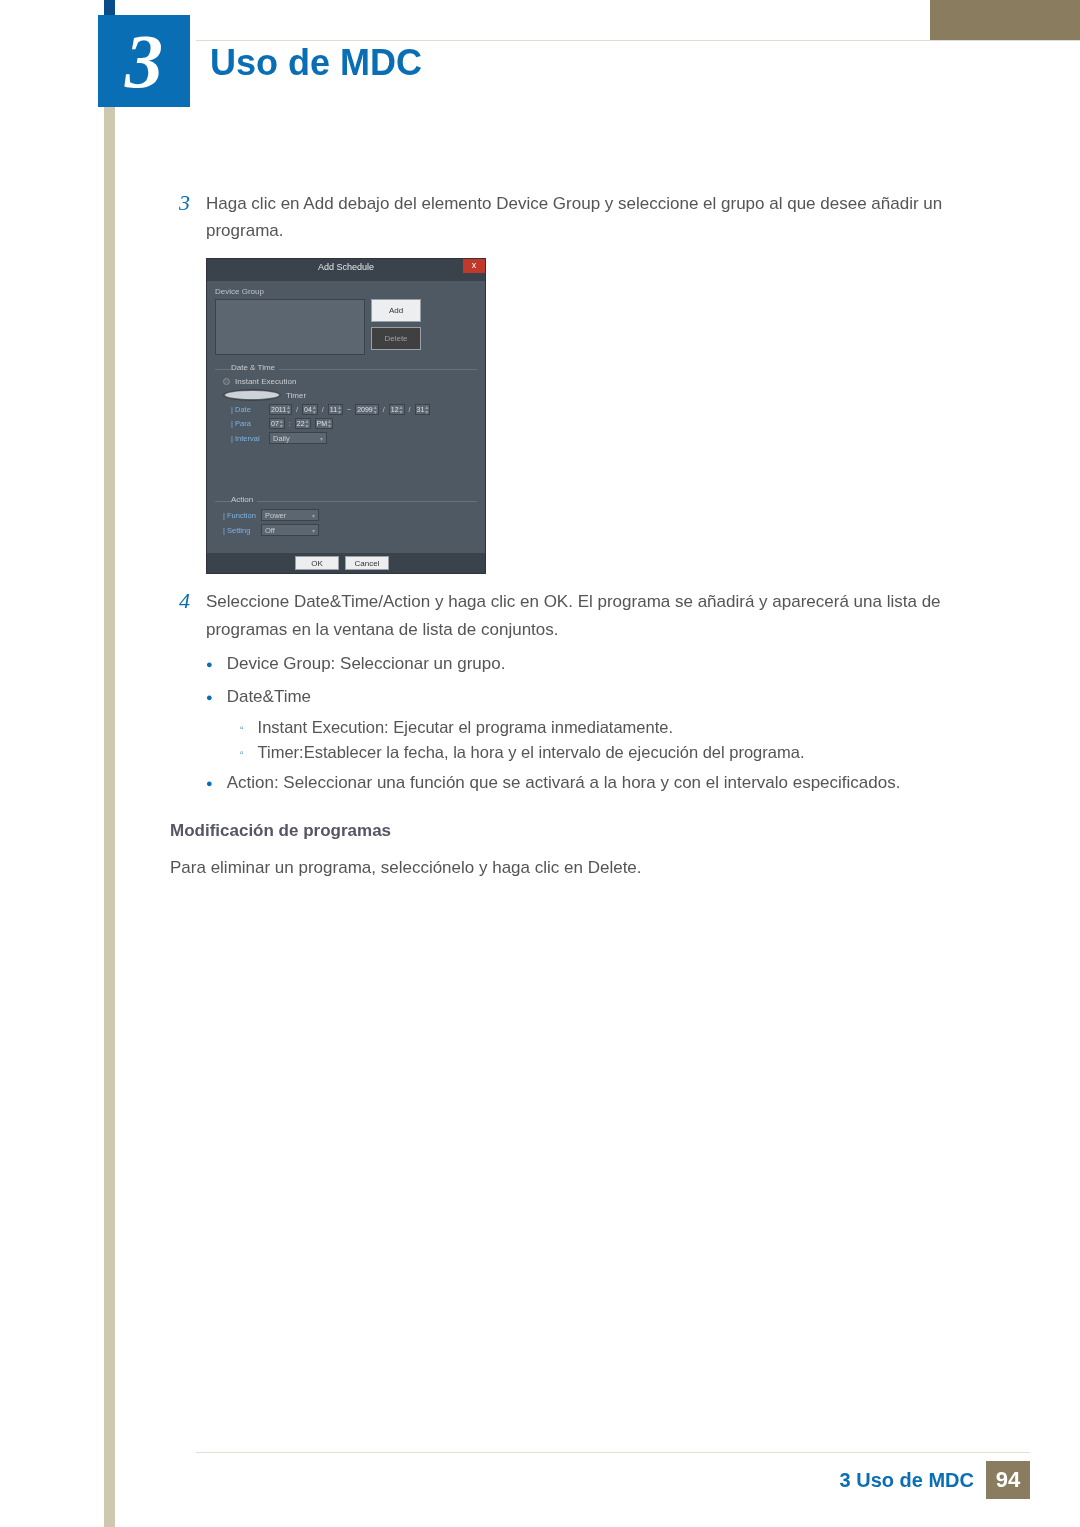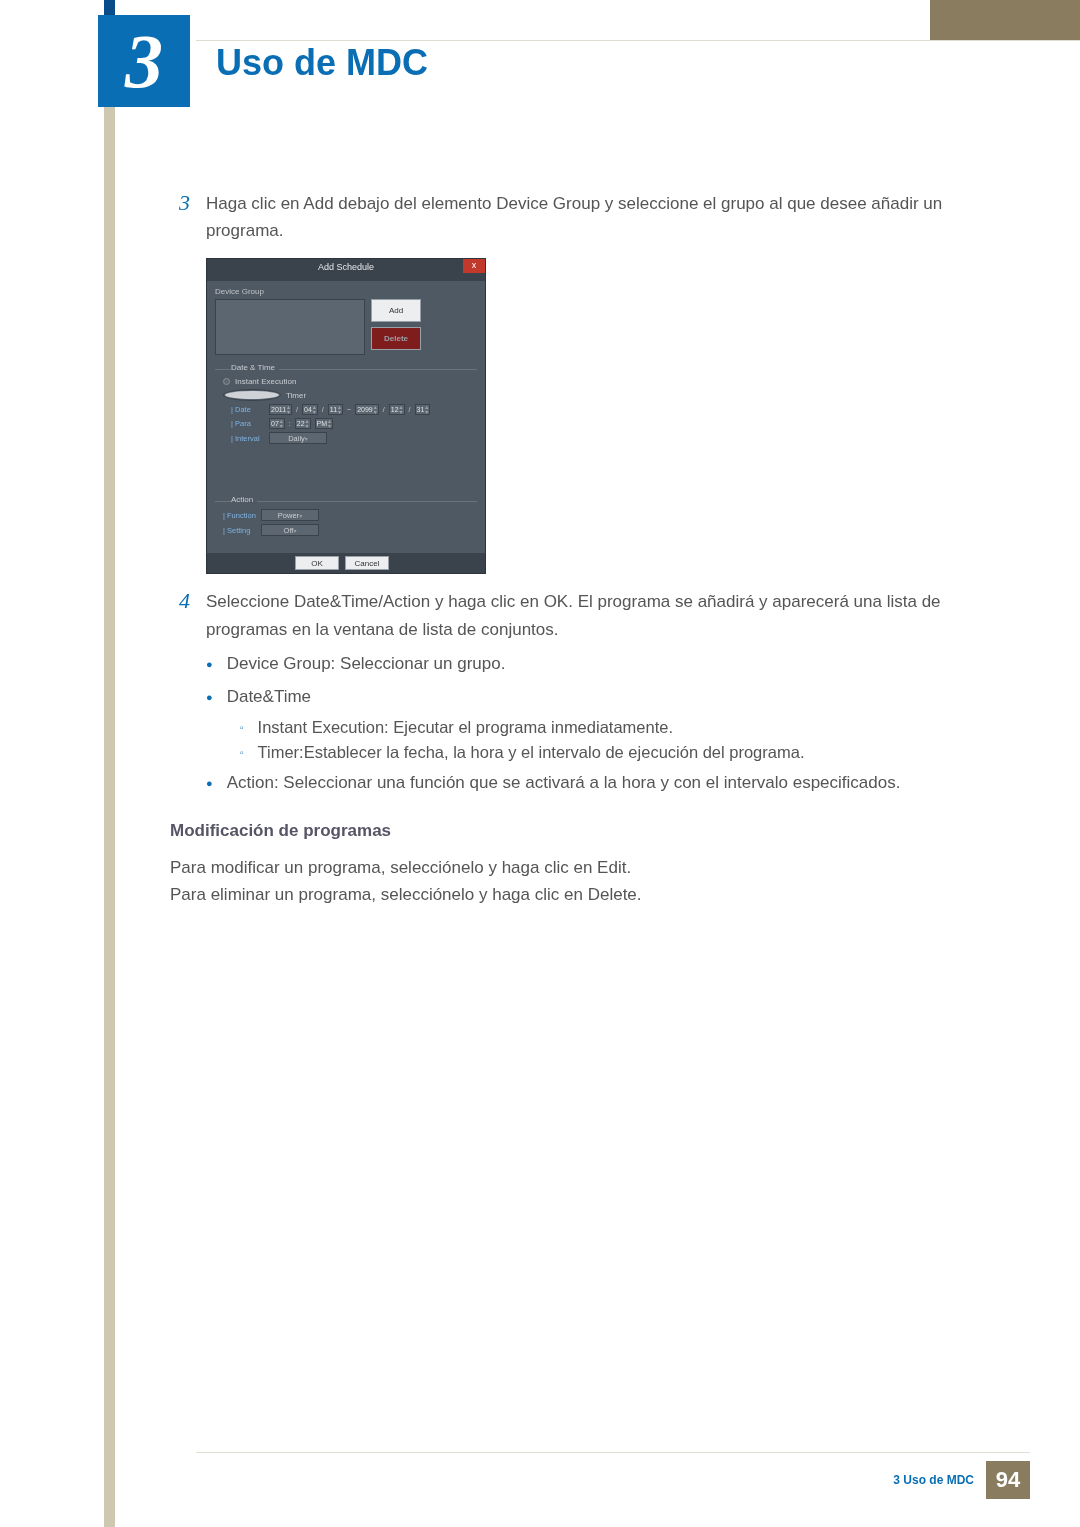--- a/index.html
+++ b/index.html
@@ -3,60 +3,60 @@
 <meta charset="utf-8">
 <style>
   * { box-sizing: border-box; margin: 0; padding: 0; }
   body { width: 1080px; height: 1527px; font-family: Arial, Helvetica, sans-serif; background: #fff; color: #333; position: relative; }
   .top-right-olive { position: absolute; top: 0; right: 0; width: 150px; height: 40px; background: #8a7d5f; }
   .top-border-line { position: absolute; top: 40px; left: 196px; right: 0; height: 1px; background: #e0dcd0; }
   .left-rail { position: absolute; top: 0; bottom: 0; left: 0; width: 115px; }
   .left-rail-top { position: absolute; top: 0; left: 104px; width: 11px; height: 100px; background: #0a4c8a; }
   .left-rail-bar { position: absolute; top: 100px; bottom: 0; left: 104px; width: 11px; background: #cfc8b0; }
   .chapter-badge { position: absolute; top: 15px; left: 98px; width: 92px; height: 92px; background: #0a6eb4; color: #fff; display: flex; align-items: center; justify-content: center; font-size: 76px; font-style: italic; font-weight: bold; font-family: Georgia, serif; }
-  .chapter-title { position: absolute; top: 42px; left: 216px; font-size: 36px; color: #0a6eb4; font-weight: bold; font-family: Arial, sans-serif; }
+  .chapter-title { position: absolute; top: 42px; left: 210px; font-size: 36px; color: #0a6eb4; font-weight: bold; font-family: Arial, sans-serif; }
   .content { position: absolute; top: 190px; left: 170px; right: 70px; }
   .step { display: flex; gap: 16px; margin-bottom: 8px; }
   .step-num { font-style: italic; font-family: Georgia, serif; font-size: 22px; color: #0a6eb4; width: 20px; flex: none; text-align: right; }
   .step-body { font-size: 17px; line-height: 1.6; color: #555; }
   .screenshot { margin: 14px 0 14px 36px; width: 280px; }
   .dlg { width: 280px; background: #4f5964; border: 1px solid #2e343c; font-family: Tahoma, Arial, sans-serif; color: #c9ccd0; }
   .dlg-title { position: relative; height: 22px; background: #3a424c; font-size: 9px; text-align: center; line-height: 16px; color: #e6e8ea; }
   .dlg-close { position: absolute; right: 0; top: 0; width: 22px; height: 14px; background: #c0392b; color: #fff; font-size: 9px; line-height: 13px; text-align: center; }
   .dlg-body { padding: 6px 8px 8px; }
   .grp-label { font-size: 8px; color: #bfc3c8; margin-bottom: 3px; }
   .grp-row { display: flex; gap: 6px; }
   .listbox { width: 150px; height: 56px; background: #5c6670; border: 1px solid #3a424c; }
   .side-btns { display: flex; flex-direction: column; gap: 5px; flex: none; }
   .dlg-btn { width: 50px; height: 23px; background: #eceef0; color: #333; font-size: 8px; display: flex; align-items: center; justify-content: center; border: 1px solid #9aa0a8; }
-  .dlg-btn.disabled { color: #9aa0a8; background: #7f1d1d; font-weight: bold; }
+  .dlg-btn.disabled { color: #9aa0a8; background: #404040; }
   .fieldset { border-top: 1px solid #6a727c; margin-top: 14px; padding-top: 4px; position: relative; }
   .fieldset-label { position: absolute; top: -7px; left: 16px; background: #4f5964; padding-right: 4px; font-size: 8px; color: #c9ccd0; }
   .radio-row { font-size: 8px; margin: 3px 0 3px 8px; display: flex; align-items: center; gap: 5px; }
   .radio-dot { width: 7px; height: 7px; border-radius: 50%; background: #5c6670; border: 1px solid #8a9098; display: inline-block; position: relative; }
   .radio-dot.sel::after { content: ""; position: absolute; inset: 1px; border-radius: 50%; background: #cfd2d6; }
   .timer-row { font-size: 7.5px; margin: 3px 0 3px 16px; display: flex; align-items: center; gap: 4px; color: #c9ccd0; }
   .timer-row .tl { color: #7fb3e0; width: 34px; }
   .spin { background: #5c6670; border: 1px solid #3a424c; padding: 0 1px; display: inline-flex; align-items: center; height: 11px; }
   .spin .v { font-size: 7px; color: #e0e2e4; }
   .spin .ar { font-size: 6px; line-height: 5px; margin-left: 1px; color: #9aa0a8; }
   .sep7 { font-size: 7px; }
-  .sel { background: #5c6670; border: 1px solid #3a424c; height: 12px; width: 58px; font-size: 7.5px; padding: 0 3px; display: flex; align-items: center; justify-content: center; }
+  .sel { background: #5c6670; border: 1px solid #3a424c; height: 12px; width: 58px; font-size: 7.5px; padding: 0 3px; display: flex; align-items: center; justify-content: space-between; }
   .sel .arr { font-size: 6px; color: #9aa0a8; }
   .footer-row { height: 20px; background: #3a424c; margin: 8px -8px -8px; display: flex; justify-content: center; align-items: center; gap: 6px; padding-right: 8px; }
   .footer-row .dlg-btn { width: 44px; height: 14px; }
   .bullets { margin-left: 36px; margin-top: 6px; }
   .b1 { display: flex; gap: 14px; margin: 8px 0; font-size: 17px; color: #555; line-height: 1.5; }
   .b1 .dot { color: #0a6eb4; font-size: 11px; margin-top: 5px; }
   .b2 { display: flex; gap: 14px; margin: 6px 0 6px 34px; font-size: 16.5px; color: #555; }
   .b2 .sq { color: #0a6eb4; font-size: 10px; margin-top: 4px; }
   .sect-head { font-size: 17px; color: #556; font-weight: bold; margin: 26px 0 14px 0; }
   .para { font-size: 17px; color: #555; line-height: 1.55; }
   .page-footer { position: absolute; bottom: 28px; right: 50px; display: flex; align-items: center; gap: 12px; }
-  .pf-text { font-size: 12px; color: #0a6eb4; font-weight: bold; }
+  .pf-text { font-size: 20px; color: #0a6eb4; font-weight: bold; }
   .pf-box { width: 44px; height: 38px; background: #8a7d5f; color: #fff; display: flex; align-items: center; justify-content: center; font-size: 22px; font-weight: bold; }
   .footer-line { position: absolute; bottom: 74px; left: 196px; right: 50px; height: 1px; background: #e3dfd4; }
 </style>
 </head>
 <body>
 
 <div class="top-right-olive"></div>
 <div class="top-border-line"></div>
 <div class="left-rail">
   <div class="left-rail-top"></div>
@@ -205,21 +205,20 @@
         <span class="sq">▫</span>
         <span>Timer:Establecer la fecha, la hora y el intervalo de ejecución del programa.</span>
       </div>
     <div class="b1">
         <span class="dot">●</span>
         <span>Action: Seleccionar una función que se activará a la hora y con el intervalo especificados.</span>
       </div>
   </div>
 
   <div class="sect-head">Modificación de programas</div>
-  <div class="para">Para modificar un programa, selecciónelo y haga clic en Edit.</div>
 
   <div class="para">Para eliminar un programa, selecciónelo y haga clic en Delete.</div>
 
 </div>
 
 <div class="footer-line"></div>
 <div class="page-footer">
   <div class="pf-text">3 Uso de MDC</div>
   <div class="pf-box">94</div>
 </div>

